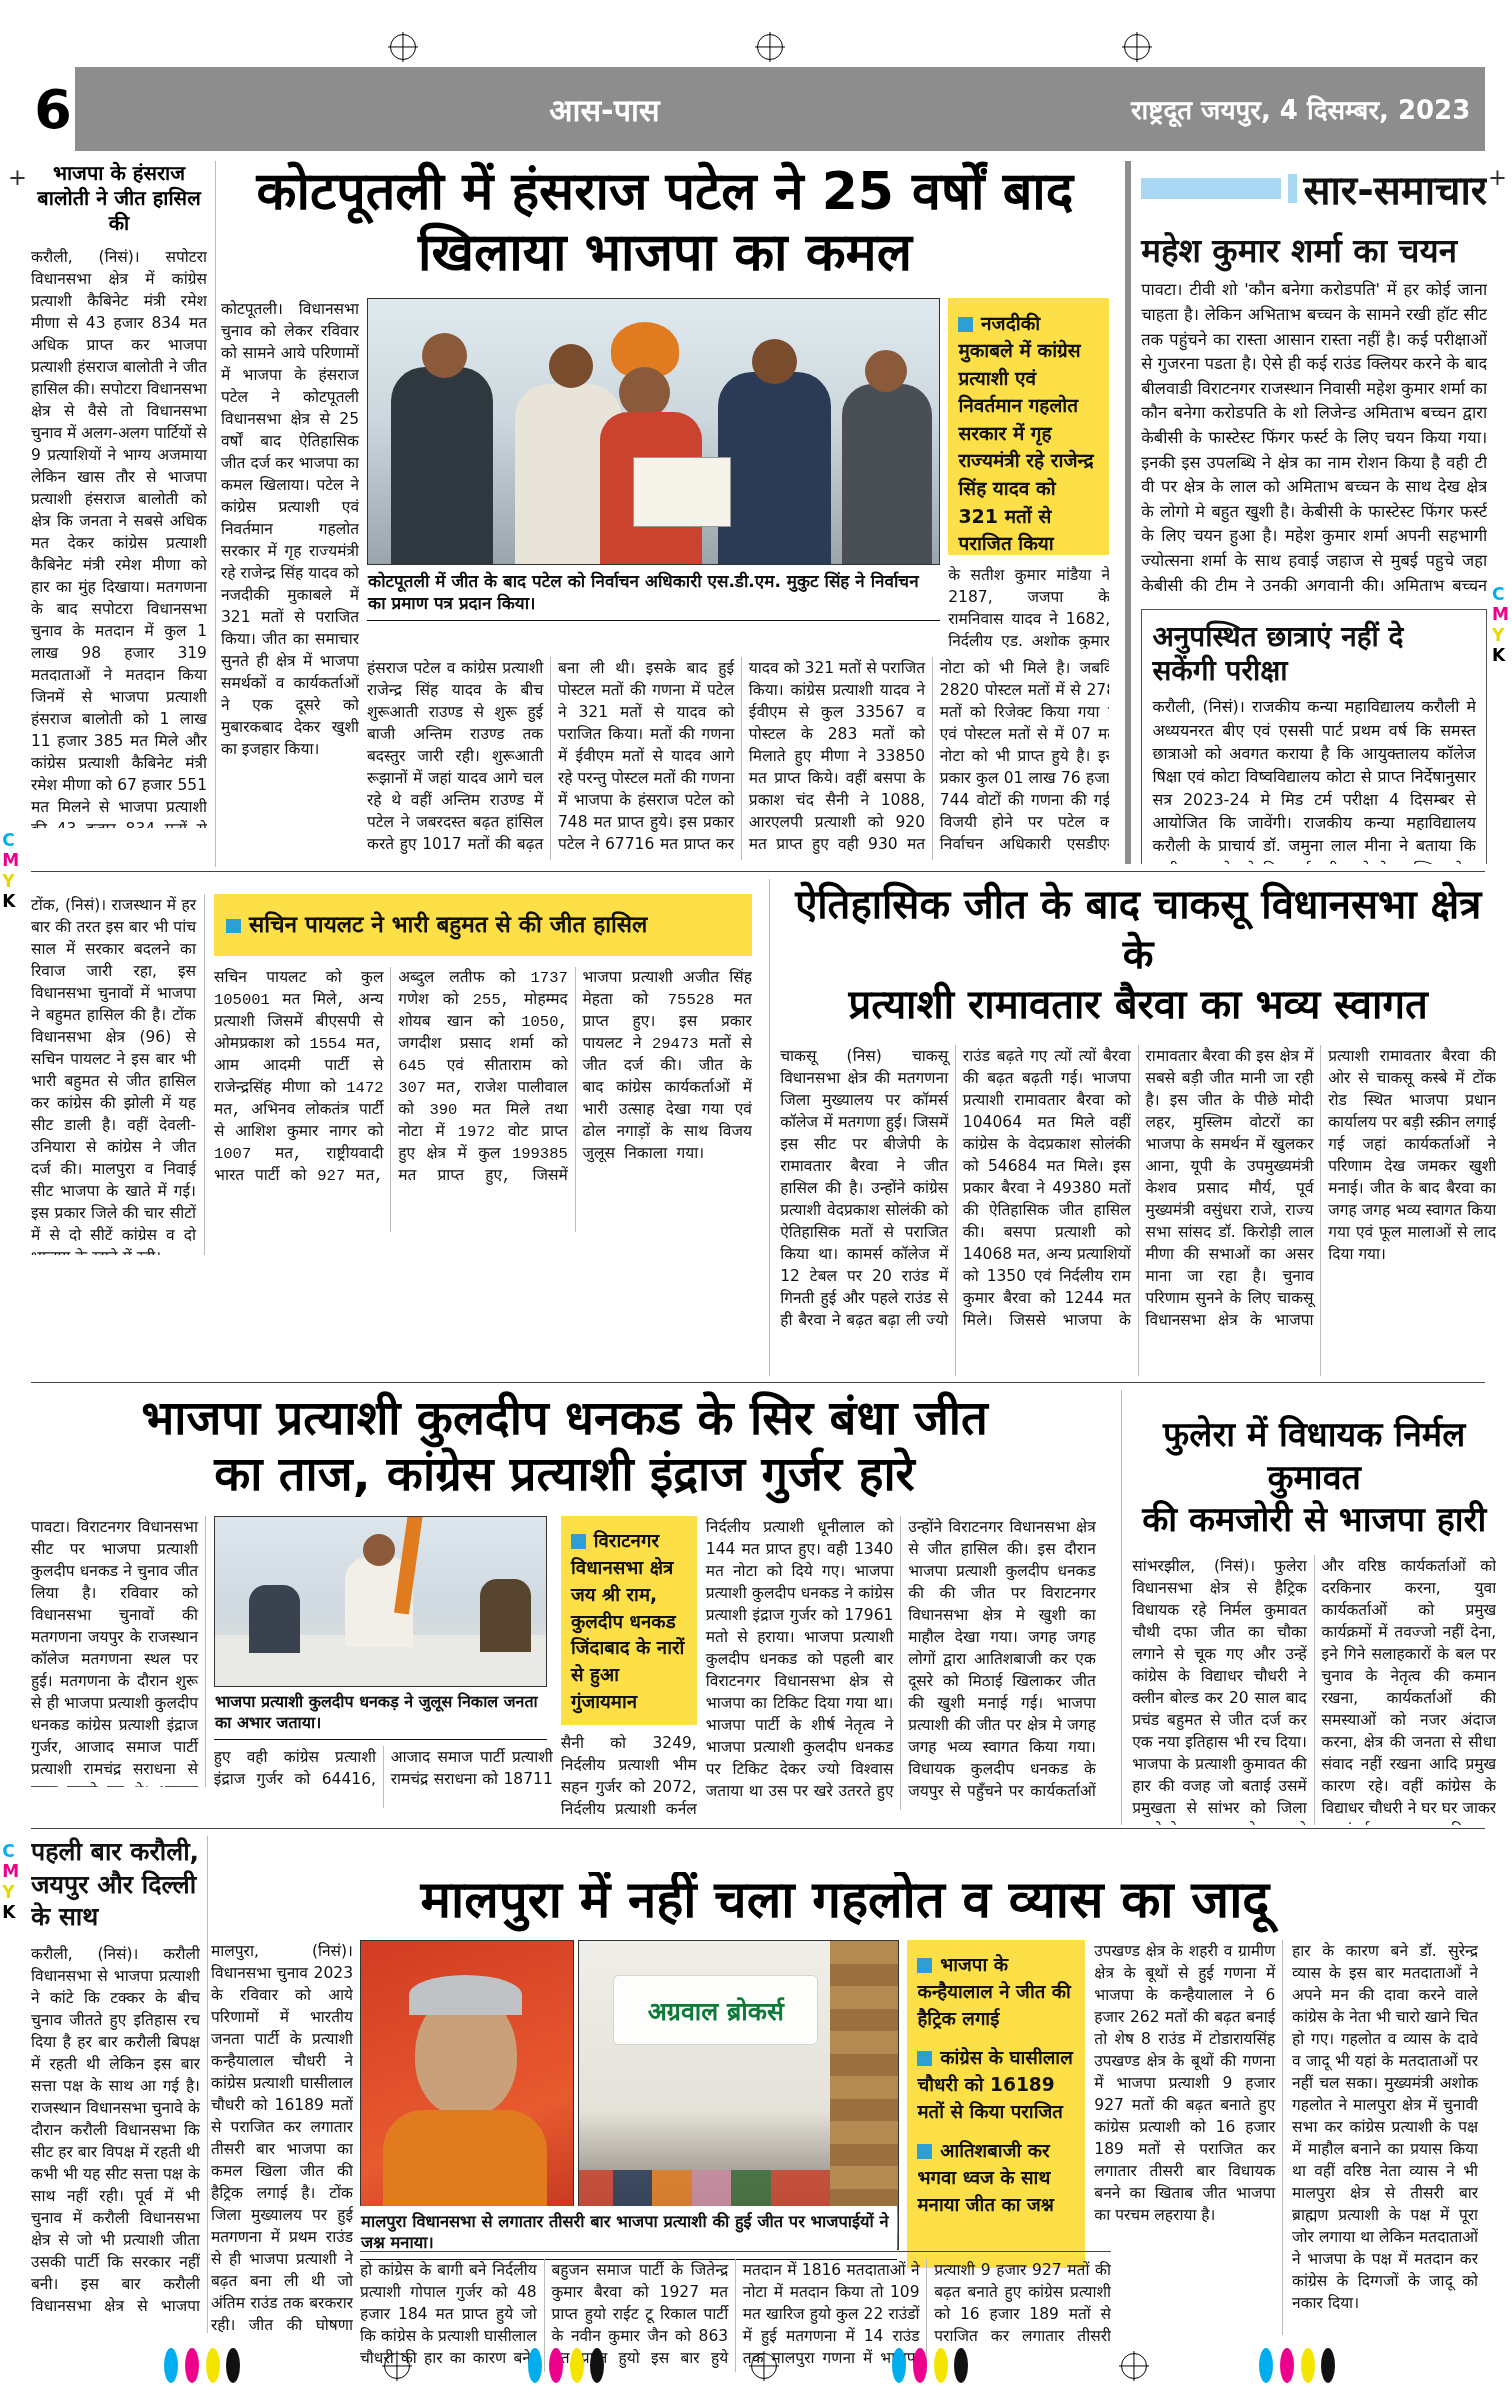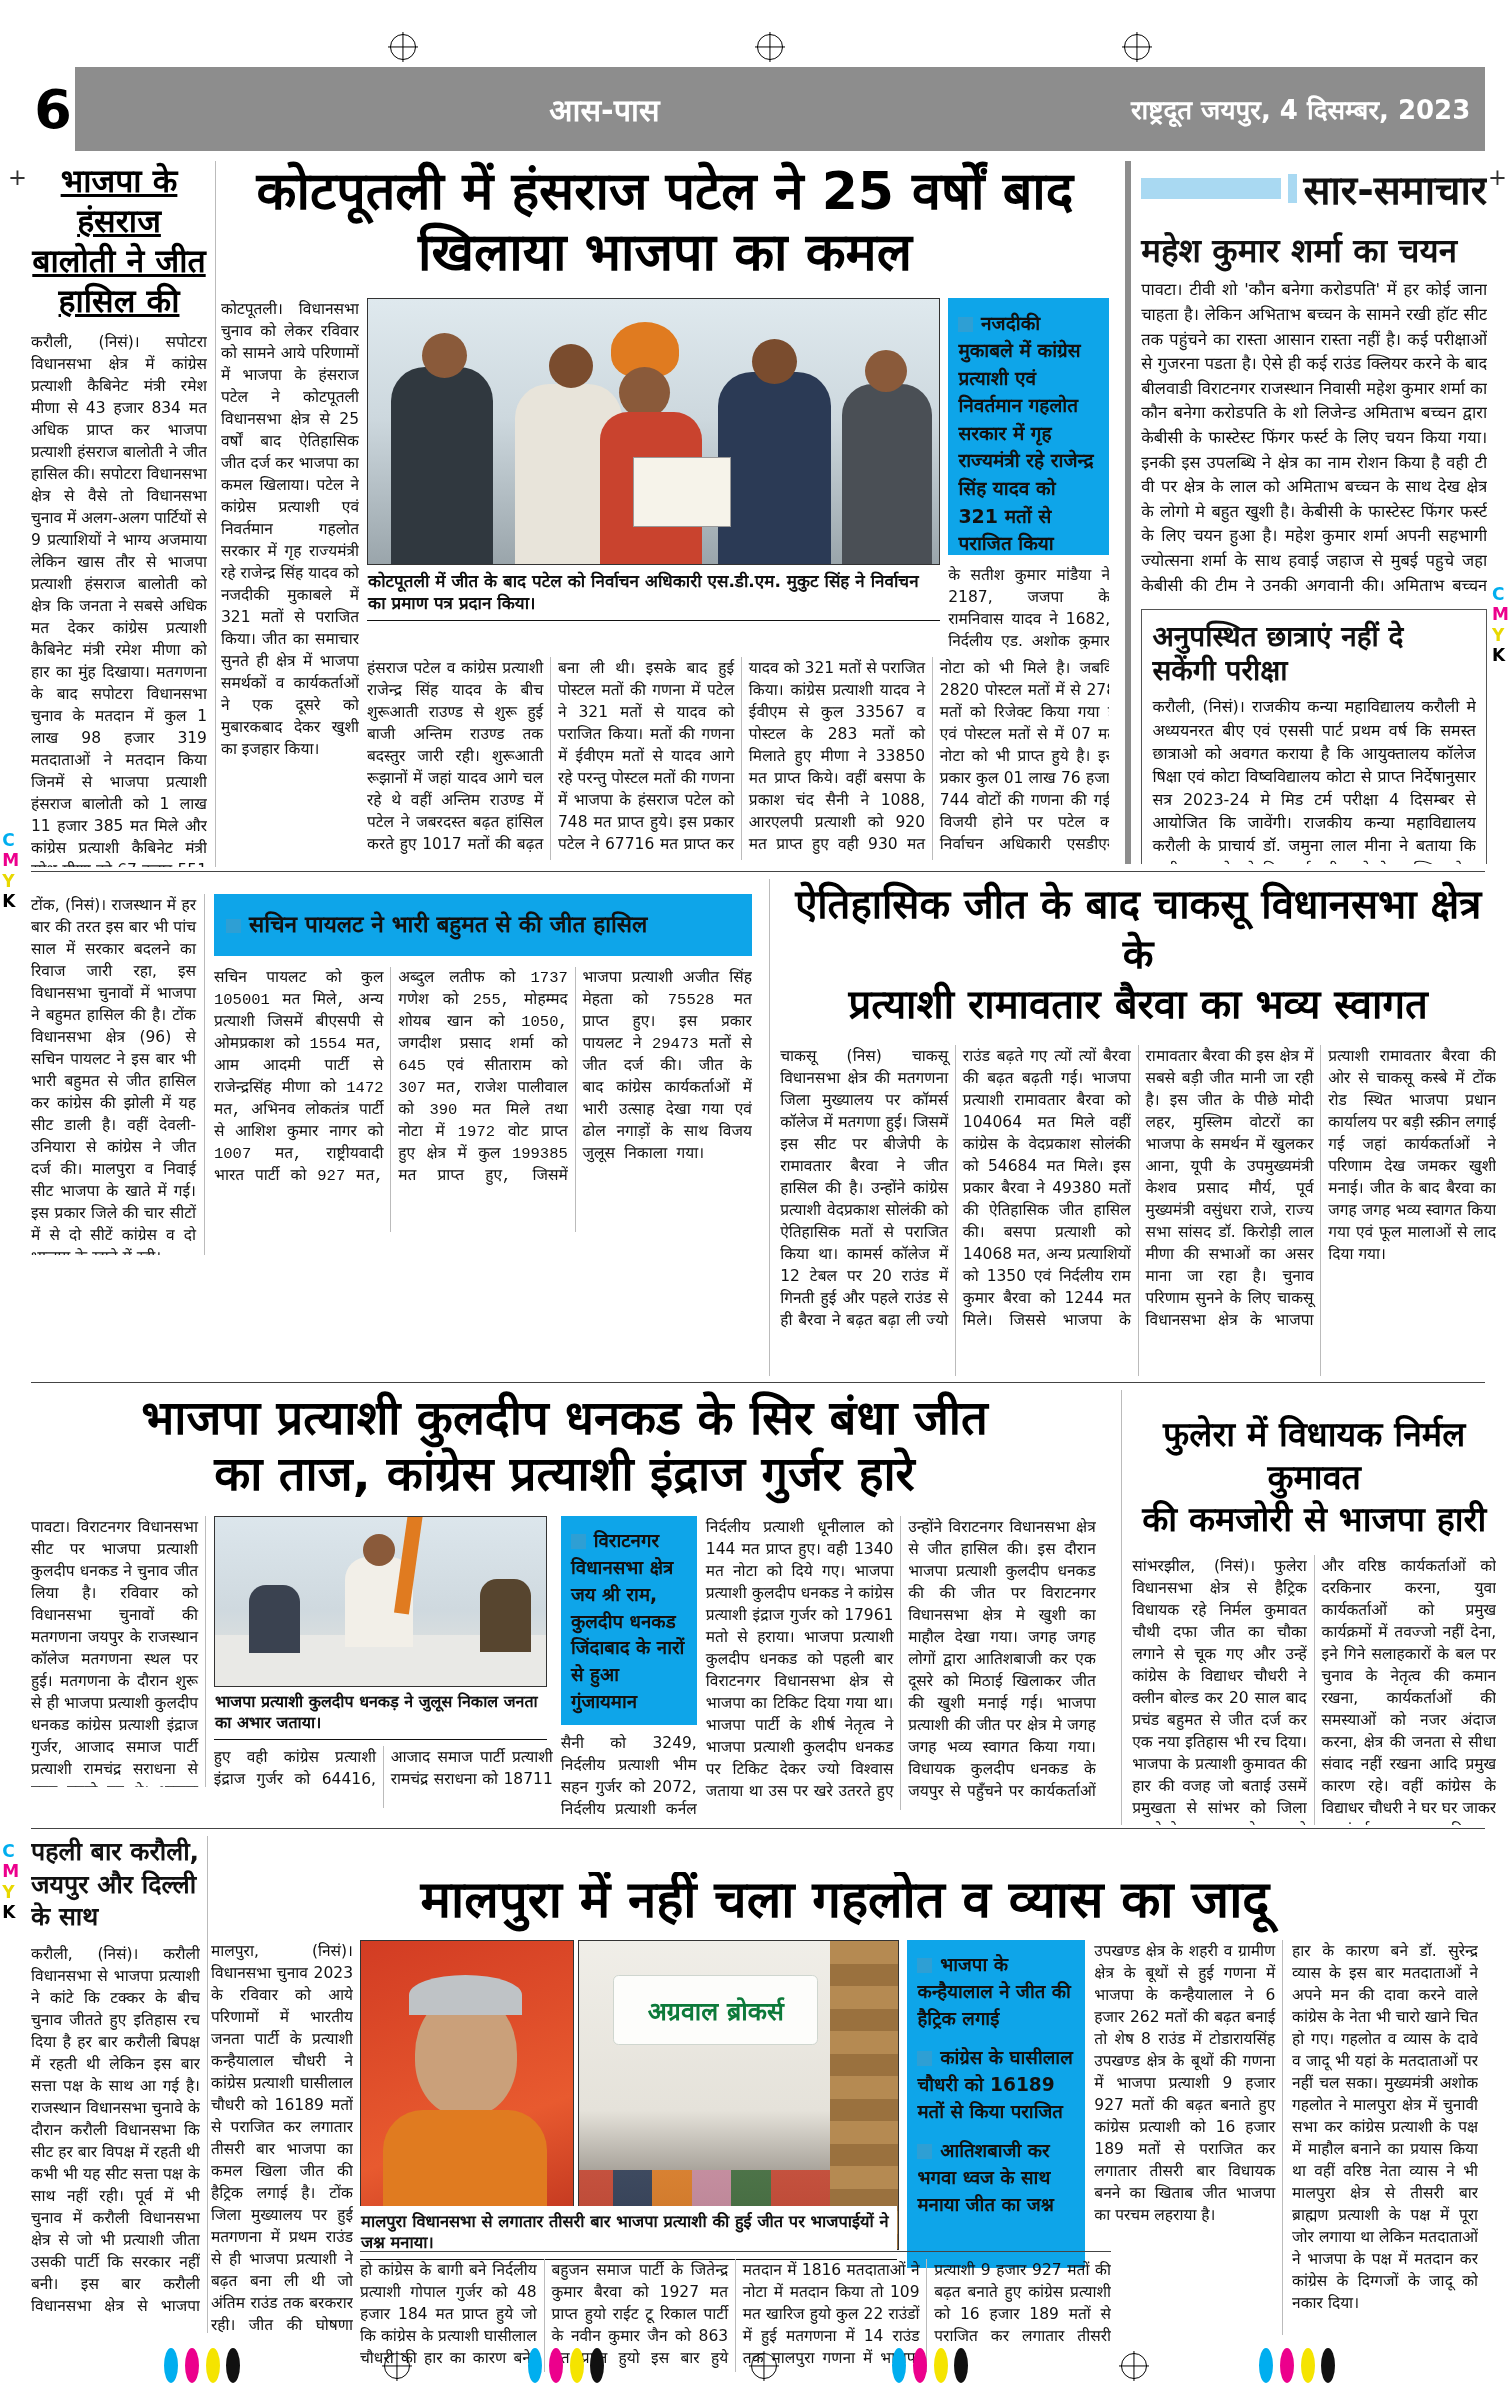--- a/index.html
+++ b/index.html
@@ -9,21 +9,21 @@
   .hrule{position:absolute;height:1.1px;background:#444;}
   
   .hdr{position:absolute;left:31px;top:67px;width:1454px;height:84px;background:#8d8d8d;display:flex;align-items:center;}
   .pageno{width:44px;height:100%;background:#fff;color:#000;font-size:54px;font-weight:bold;display:flex;align-items:center;justify-content:center;border-right:3.4px solid #8d8d8d;}
   .sect{flex:1;text-align:center;color:#fff;font-size:30.5px;font-weight:bold;}
   .mast{color:#fff;font-size:26px;font-weight:bold;padding-right:14.7px;white-space:nowrap;}
   
   .body-txt{font-size:15.5px;line-height:1.42;text-align:justify;overflow:hidden;}
   .caption{font-size:17px;font-weight:bold;line-height:1.3;border-bottom:1.7px solid #111;padding:4.5px 1.1px 5.6px;overflow:hidden;}
   .h-center{text-align:center;font-weight:bold;color:#000;}
-  .bluebox{background:#0ea5e9;padding:11.3px 10.2px;font-size:19px;font-weight:bold;line-height:1.45;overflow:hidden;}
+  .bluebox{background:#fde047;padding:11.3px 10.2px;font-size:19px;font-weight:bold;line-height:1.45;overflow:hidden;}
   .sq{display:inline-block;width:14.7px;height:14.7px;background:#2e9fd4;margin-right:8px;vertical-align:middle;}
   .cols4{column-count:4;column-gap:14.7px;column-rule:0.6px solid #bbb;}
   .cols3{column-count:3;column-gap:14.7px;column-rule:0.6px solid #bbb;font-family:Liberation Mono, monospace;}
   .cols2{column-count:2;column-gap:14.7px;column-rule:0.6px solid #bbb;}
   
   .photo{position:relative;overflow:hidden;background:#b9c4cc;}
   .ph-shape{position:absolute;}
   
   .saar{border-left:6.8px solid #8d8d8d;padding-left:10.2px;}
   .saar-head{display:flex;align-items:center;gap:6.8px;}
@@ -51,21 +51,21 @@
   <div class="plus" style="left:8px;top:164px;">+</div>
   <div class="plus" style="left:1488px;top:164px;">+</div>
 
   <header class="hdr">
     <div class="pageno">6</div>
     <div class="sect">आस-पास</div>
     <div class="mast">राष्ट्रदूत जयपुर, 4 दिसम्बर, 2023</div>
   </header>
 
   <article class="abs" style="left:31px;top:161px;width:176px;height:706px;overflow:hidden;border-right:0.6px solid #bbb;padding-right:8px;">
-    <h2 class="h-center" style="font-size:32px;line-height:1.25;margin:0 0 10.2px;text-decoration:underline;">भाजपा के हंसराज बालोती ने जीत हासिल की</h2>
+    <h2 class="h-center" style="font-size:20px;line-height:1.25;margin:0 0 10.2px;">भाजपा के हंसराज बालोती ने जीत हासिल की</h2>
     <div class="body-txt" style="height:582px;">करौली, (निसं)। सपोटरा विधानसभा क्षेत्र में कांग्रेस प्रत्याशी कैबिनेट मंत्री रमेश मीणा से 43 हजार 834 मत अधिक प्राप्त कर भाजपा प्रत्याशी हंसराज बालोती ने जीत हासिल की। सपोटरा विधानसभा क्षेत्र से वैसे तो विधानसभा चुनाव में अलग-अलग पार्टियों से 9 प्रत्याशियों ने भाग्य अजमाया लेकिन खास तौर से भाजपा प्रत्याशी हंसराज बालोती को क्षेत्र कि जनता ने सबसे अधिक मत देकर कांग्रेस प्रत्याशी कैबिनेट मंत्री रमेश मीणा को हार का मुंह दिखाया। मतगणना के बाद सपोटरा विधानसभा चुनाव के मतदान में कुल 1 लाख 98 हजार 319 मतदाताओं ने मतदान किया जिनमें से भाजपा प्रत्याशी हंसराज बालोती को 1 लाख 11 हजार 385 मत मिले और कांग्रेस प्रत्याशी कैबिनेट मंत्री रमेश मीणा को 67 हजार 551 मत मिलने से भाजपा प्रत्याशी की 43 हजार 834 मतों से जीत दर्ज हुई। इनके अलावा बसपा प्रत्याशी विजय उर्फ कालू मीणा को 11 हजार 304, आप पार्टी के प्रेम सिंह को 1492, निर्दलीय अमिला को 1232, निर्दलीय अनुतलाल को 584, निर्दलीय उदयसिंह को 802, केदार को 1138, मीणा देवी को 920 मत मिले। खास बात यह रही कि सपोटरा विधानसभा में कांग्रेस के टिकट पर चुनाव लड़े कैबिनेट मंत्री रमेश मीणा लगातार तीन विधानसभा चुनाव जीतते आ रहे थे। इस बार भाजपा के हंसराज बालोती ने कांग्रेस के दिग्गज नेता को हराकर क्षेत्र में कमल खिलाया है।</div>
   </article>
 
   <article class="abs" style="left:221px;top:161px;width:888px;height:706px;overflow:hidden;">
     <h1 class="h-center" style="font-size:52px;line-height:1.18;margin:0 0 14.7px;">कोटपूतली में हंसराज पटेल ने 25 वर्षों बाद खिलाया भाजपा का कमल</h1>
     <div style="display:flex;">
       <div class="body-txt" style="width:138px;flex:none;height:553px;">कोटपूतली। विधानसभा चुनाव को लेकर रविवार को सामने आये परिणामों में भाजपा के हंसराज पटेल ने कोटपूतली विधानसभा क्षेत्र से 25 वर्षों बाद ऐतिहासिक जीत दर्ज कर भाजपा का कमल खिलाया। पटेल ने कांग्रेस प्रत्याशी एवं निवर्तमान गहलोत सरकार में गृह राज्यमंत्री रहे राजेन्द्र सिंह यादव को नजदीकी मुकाबले में 321 मतों से पराजित किया। जीत का समाचार सुनते ही क्षेत्र में भाजपा समर्थकों व कार्यकर्ताओं ने एक दूसरे को मुबारकबाद देकर खुशी का इजहार किया।</div>
       <div style="width:749px;flex:none;padding-left:8px;">
         <div style="display:flex;">
           <div style="width:571px;flex:none;">

